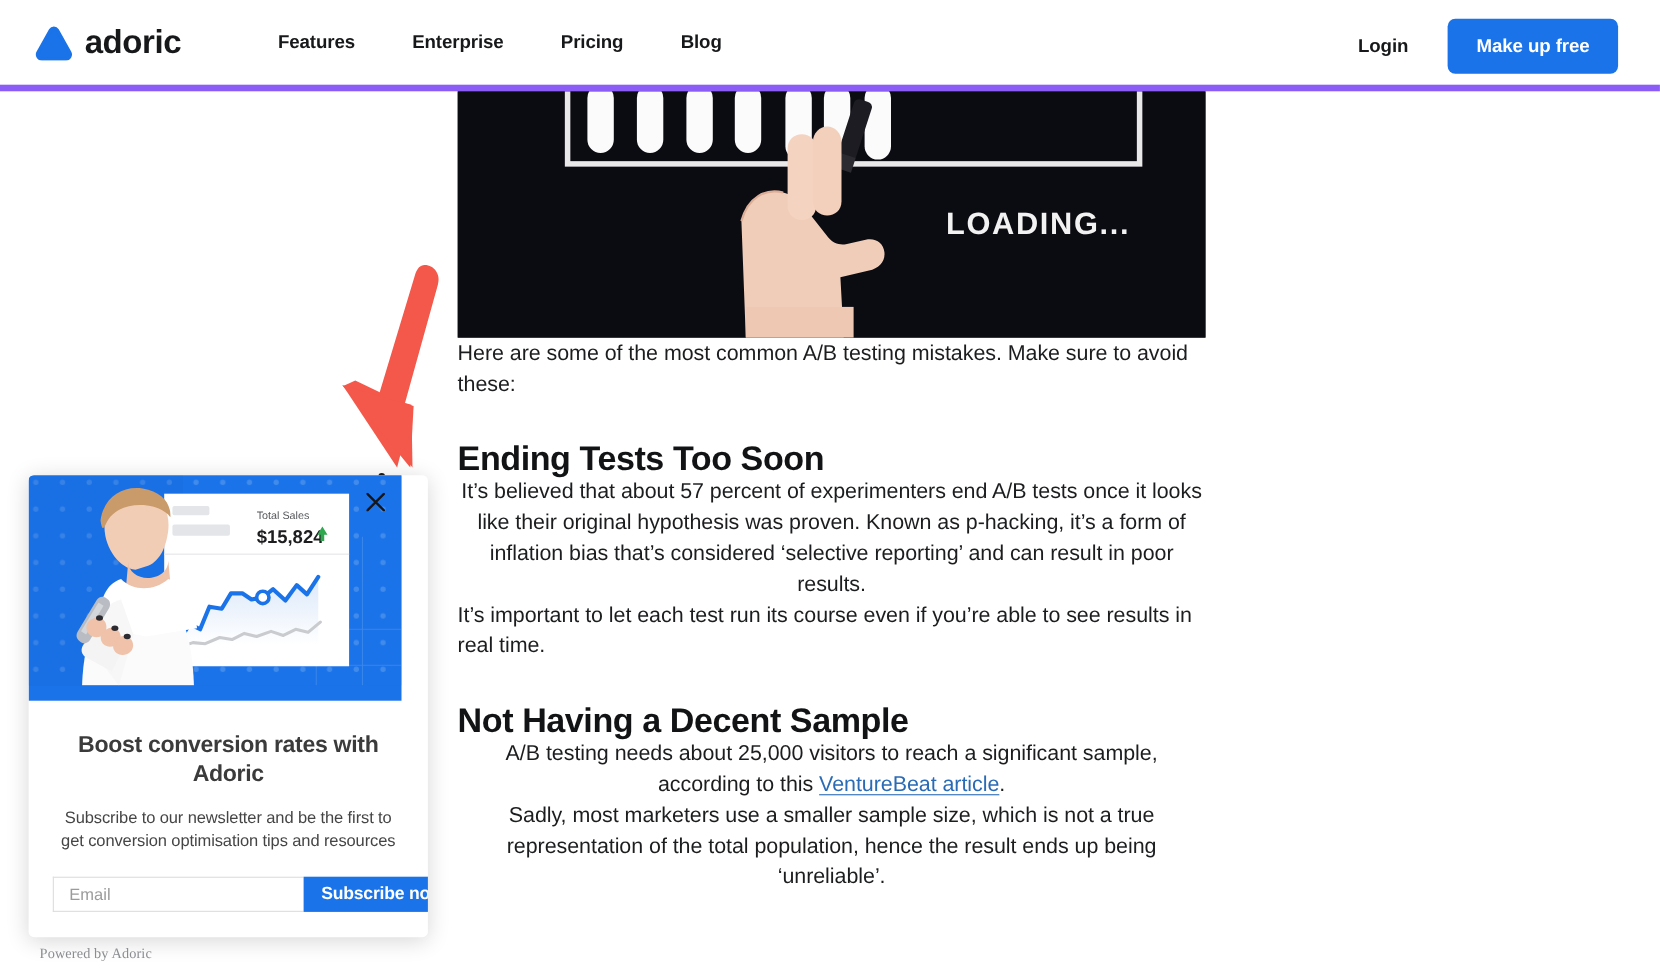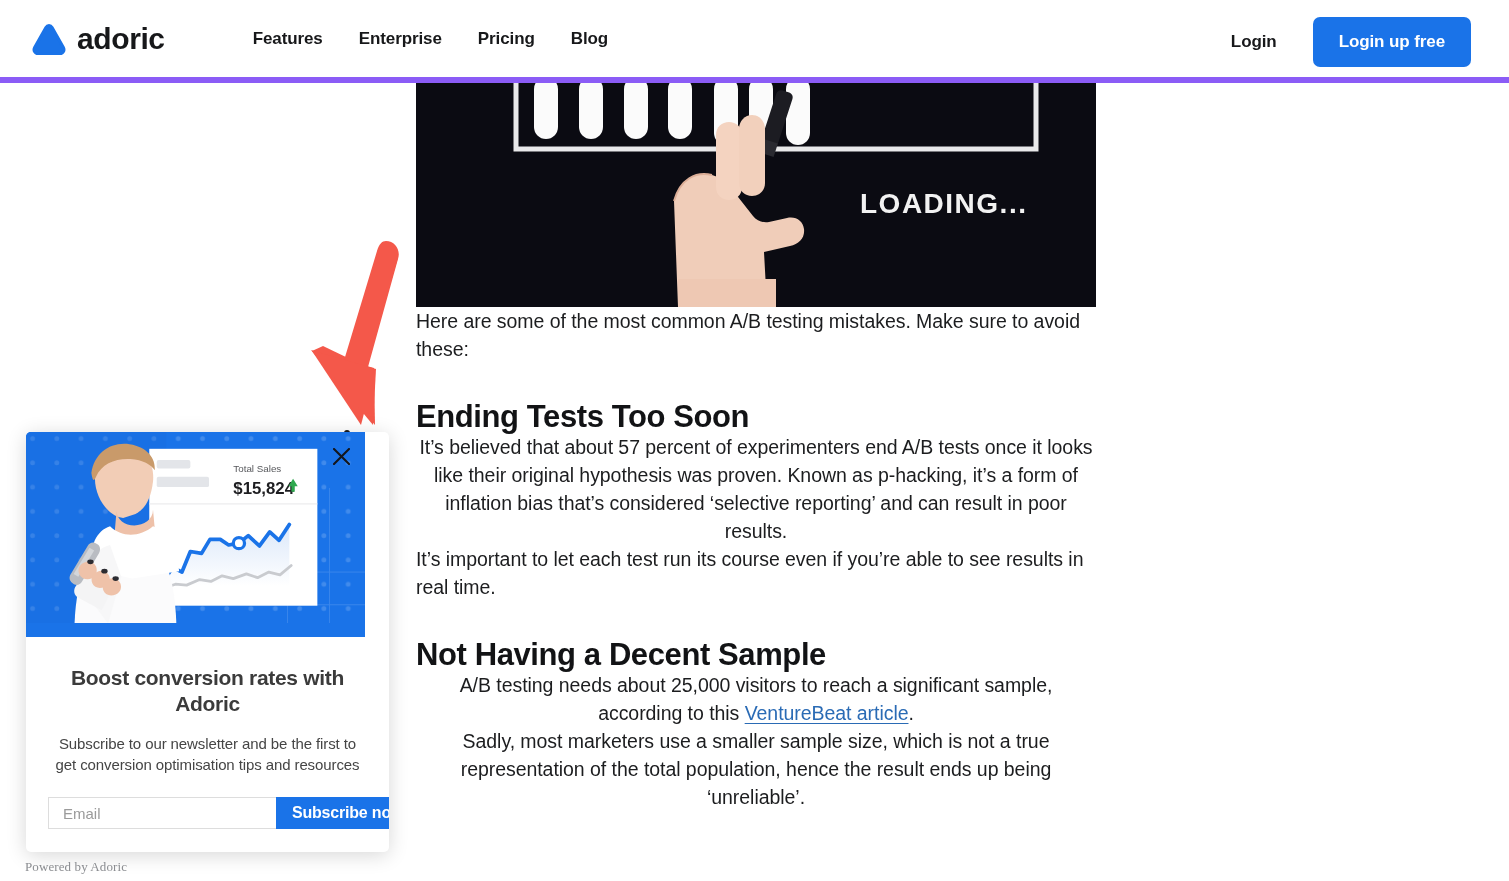--- a/index.html
+++ b/index.html
@@ -43,21 +43,21 @@
     font-size: 30px;
     font-weight: 700;
     color: #17181a;
     letter-spacing: -0.4px;
     line-height: 1;
   }
 
   .main-nav {
     display: flex;
     align-items: flex-start;
-    gap: 0;
+    gap: 16px;
     margin-left: 70px;
   }
   .nav-link {
     font-size: 17px;
     font-weight: 700;
     color: #17181a;
     text-decoration: none;
     padding: 10px 18px;
     white-space: nowrap;
     letter-spacing: -0.1px;
@@ -229,21 +229,21 @@
     border: none;
     padding: 0 16px;
     cursor: pointer;
     font-family: "Liberation Sans", sans-serif;
     white-space: nowrap;
     letter-spacing: -0.2px;
   }
 
   .powered-by {
     position: absolute;
-    left: 25px;
+    left: 36px;
     top: 859px;
     font-size: 13px;
     color: #8b8d91;
     font-family: "Liberation Serif", serif;
     letter-spacing: 0.1px;
   }
 </style>
 </head>
 <body>
 
@@ -262,21 +262,21 @@
 
     <nav class="main-nav">
       <a class="nav-link" href="#">Features</a>
       <a class="nav-link" href="#">Enterprise</a>
       <a class="nav-link" href="#">Pricing</a>
       <a class="nav-link" href="#">Blog</a>
     </nav>
 
     <div class="header-right">
       <a class="login-link" href="#">Login</a>
-      <button class="signup-btn">Login up free</button>
+      <button class="signup-btn">Make up free</button>
     </div>
   </header>
 
   <main class="article">
 
     <figure class="hero-figure">
       <svg viewBox="0 0 680 224" xmlns="http://www.w3.org/2000/svg">
         <rect x="0" y="0" width="680" height="224" fill="#0b0b12"></rect>
 
         <rect x="100" y="-20" width="520" height="86" fill="none" stroke="#e9e9ea" stroke-width="5"></rect>

